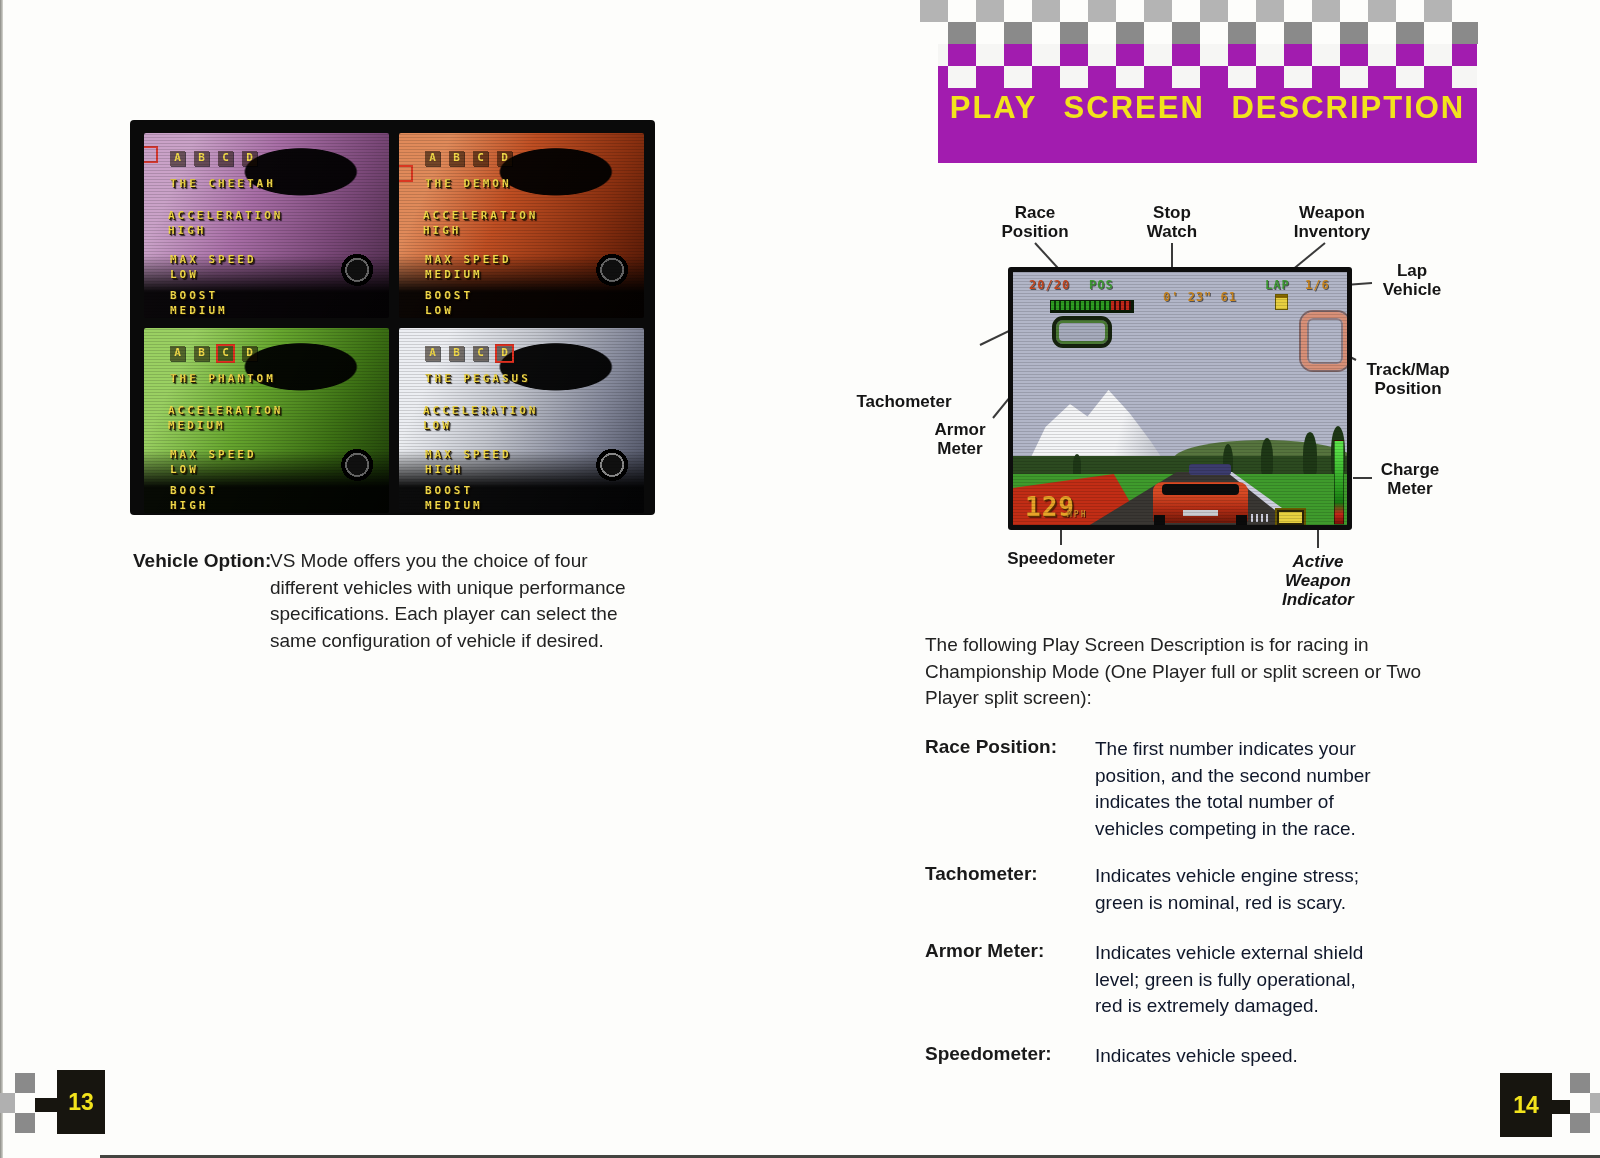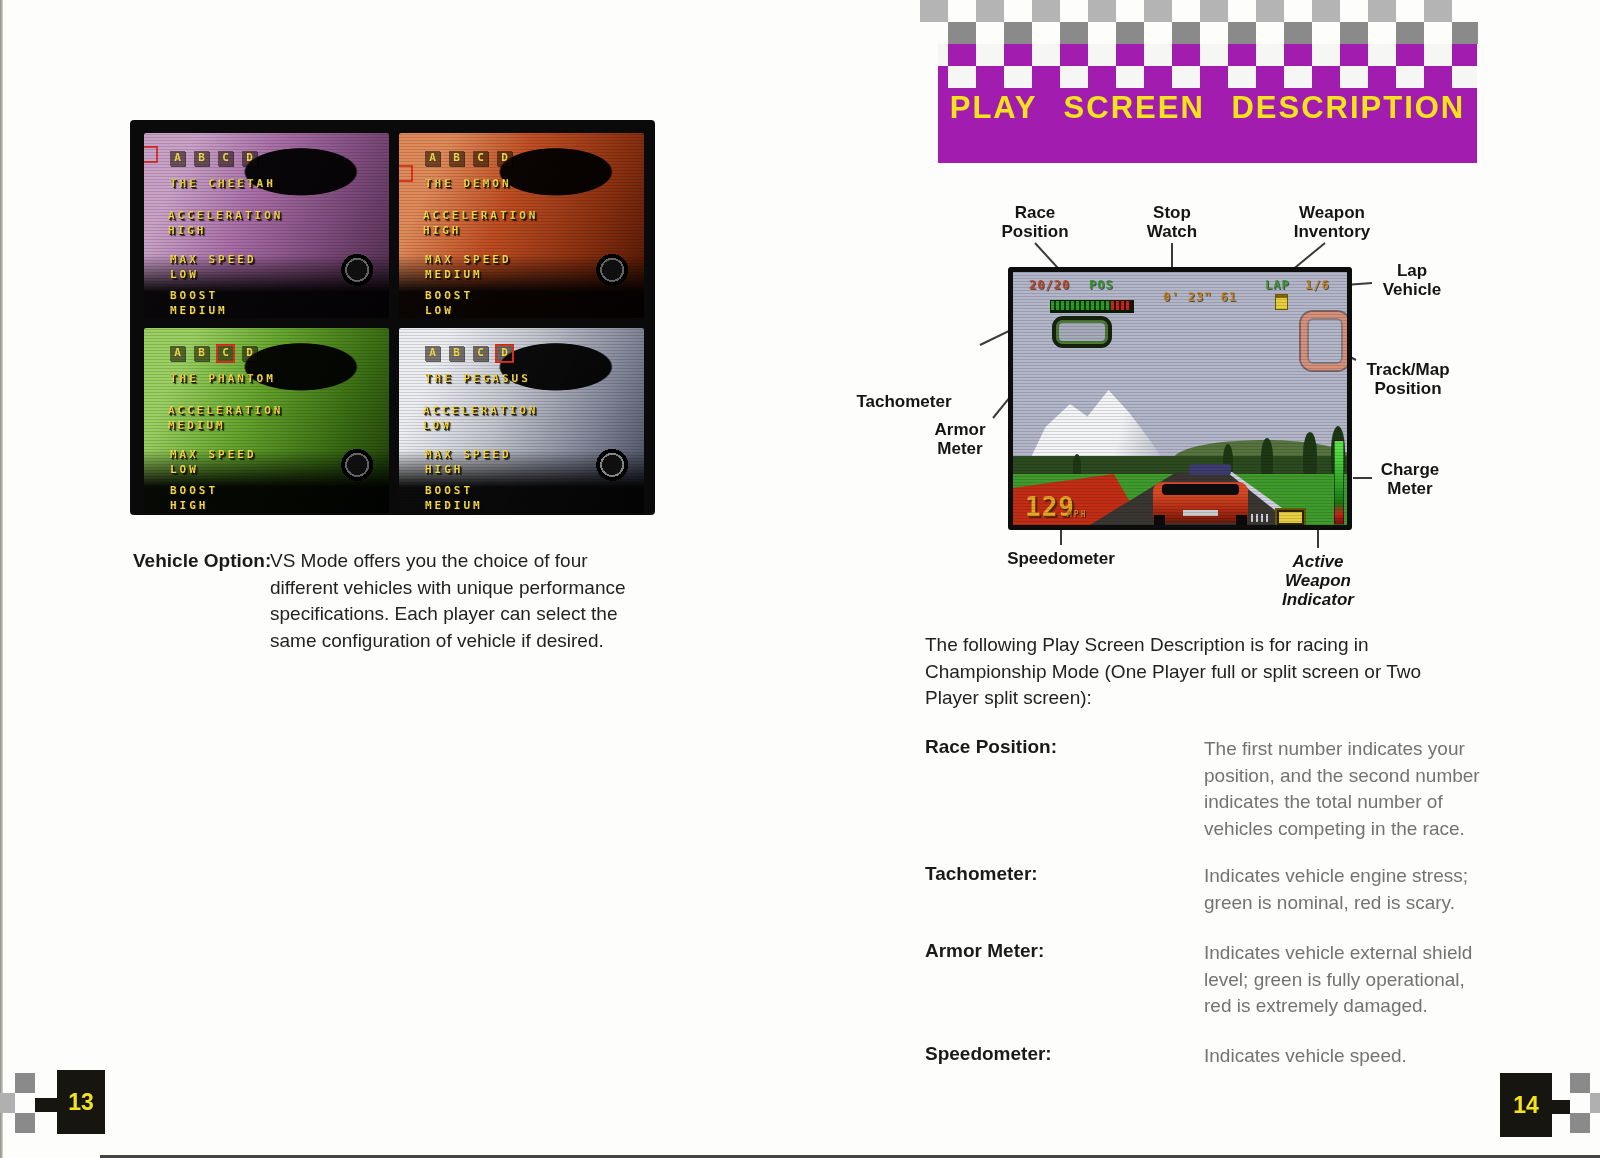--- a/index.html
+++ b/index.html
@@ -136,21 +136,21 @@
   #hud-mph{left:54px;top:238px;color:#c88a28;font:bold 8px "DejaVu Sans Mono",monospace;letter-spacing:2px;}
   .tick{position:absolute;top:242px;width:2px;height:8px;background:#cfd0e0;}
   #active-weapon{position:absolute;left:262px;top:236px;width:27px;height:15px;background:#e8d040;
     border:2px solid #6a5a00;box-shadow:inset 0 0 0 2px #2a2408;}
   #charge{position:absolute;left:321px;top:168px;width:8px;height:83px;border:1px solid rgba(0,0,0,.5);
     background:linear-gradient(to bottom,#5ae048 0 8%,#2a9a1e 58%,#177a12 74%,#c42818 88%,#7a1008 100%);}
 
   
   #intro{left:925px;top:632px;width:512px;font:19px/26.5px "Liberation Sans",sans-serif;color:#222;}
   .defterm{position:absolute;left:925px;font:bold 19px "Liberation Sans",sans-serif;}
-  .deftext{position:absolute;left:1204px;width:292px;font:19px/26.5px "Liberation Sans",sans-serif;color:#737373;}
+  .deftext{position:absolute;left:1095px;width:292px;font:19px/26.5px "Liberation Sans",sans-serif;color:#0f172a;}
   #dt0,#dd0{top:736px;} #dt1,#dd1{top:863px;} #dt2,#dd2{top:940px;} #dt3,#dd3{top:1043px;}
 </style>
 </head>
 <body>
 
 <div class="abs" id="edge-left"></div>
 <div class="abs" id="edge-bottom"></div>
 
 <div class="abs" id="vehicle-screen">
 

